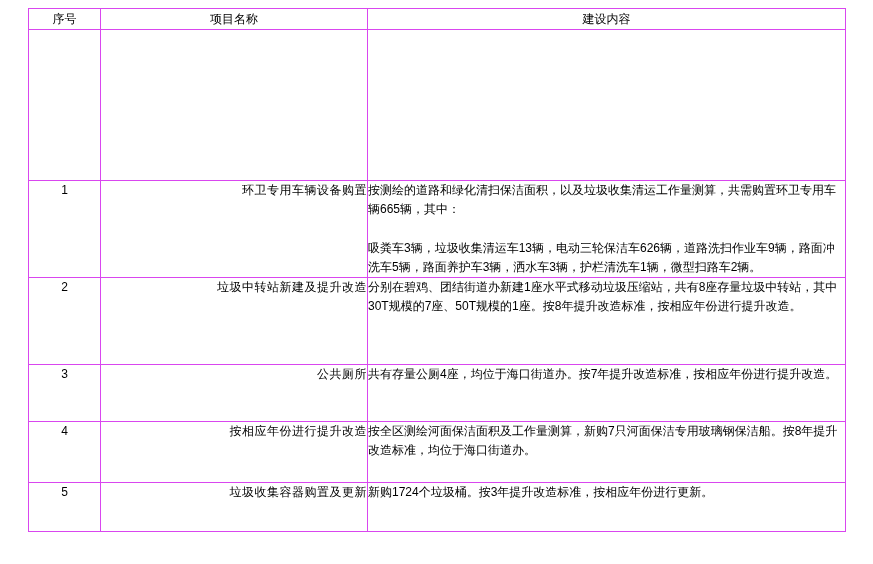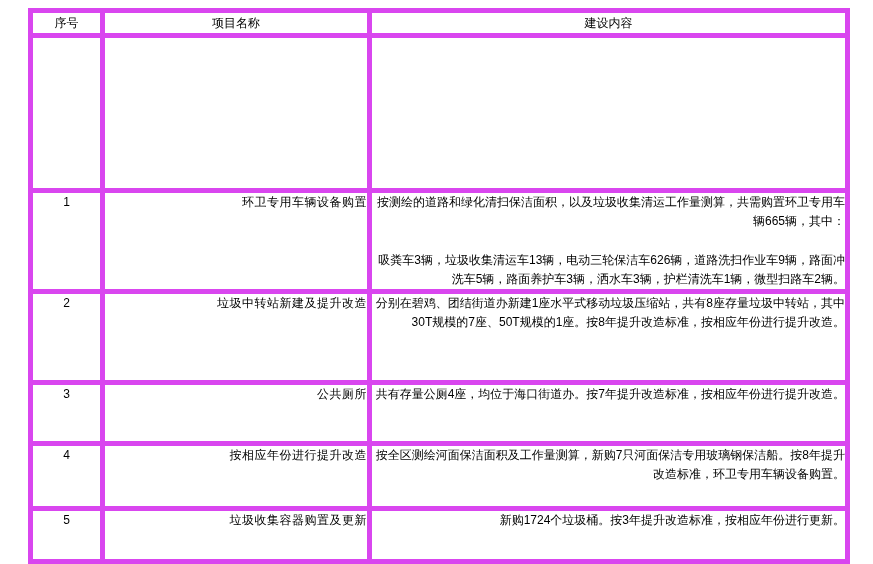--- a/index.html
+++ b/index.html
@@ -21,38 +21,38 @@
   }
   table.doc-table {
     border-collapse: collapse;
     table-layout: fixed;
     margin: 8px 0 0 28px;
     width: 817px;
     font-size: 12px;
     line-height: 1.55;
   }
   table.doc-table td, table.doc-table th {
-    border: 5px solid #d946ef;
+    border: 1px solid #d946ef;
     padding: 0;
     vertical-align: top;
     font-weight: normal;
   }
   .col-no { width: 72px; }
   .col-name { width: 267px; }
   .col-content { width: 478px; }
 
   .head-cell {
     text-align: center;
     height: 20px;
     line-height: 20px;
     font-size: 12px;
   }
   .cell-pad-l {
     padding: 5px 8px 5px 8px;
-    text-align: right;
+    text-align: left;
   }
   .spacer-row td {
     height: 150px;
   }
   .content-cell p {
     margin: 0 0 0 0;
   }
   .content-cell p + p {
     margin-top: 21px;
   }
@@ -119,21 +119,21 @@
         <td class="name-cell">公共厕所</td>
         <td class="cell-pad-l content-cell">
           <p>共有存量公厕4座，均位于海口街道办。按7年提升改造标准，按相应年份进行提升改造。</p>
         </td>
       </tr>
 
       <tr class="r4">
         <td class="no-cell">4</td>
         <td class="name-cell">按相应年份进行提升改造</td>
         <td class="cell-pad-l content-cell">
-          <p>按全区测绘河面保洁面积及工作量测算，新购7只河面保洁专用玻璃钢保洁船。按8年提升改造标准，环卫专用车辆设备购置。</p>
+          <p>按全区测绘河面保洁面积及工作量测算，新购7只河面保洁专用玻璃钢保洁船。按8年提升改造标准，均位于海口街道办。</p>
         </td>
       </tr>
 
       <tr class="r5">
         <td class="no-cell">5</td>
         <td class="name-cell">垃圾收集容器购置及更新</td>
         <td class="cell-pad-l content-cell">
           <p>新购1724个垃圾桶。按3年提升改造标准，按相应年份进行更新。</p>
         </td>
       </tr>

